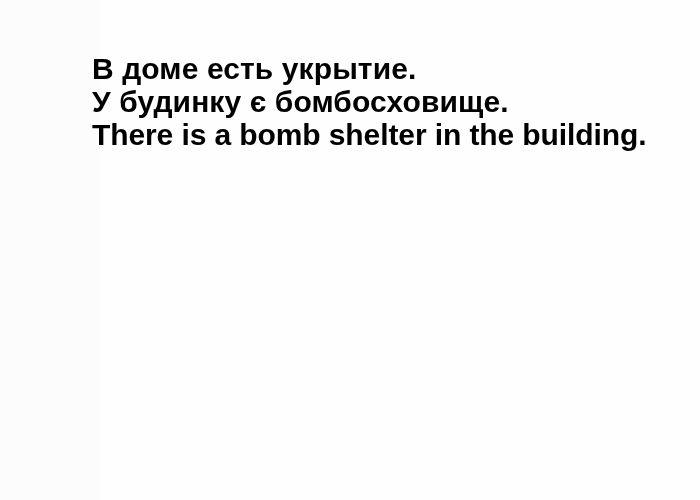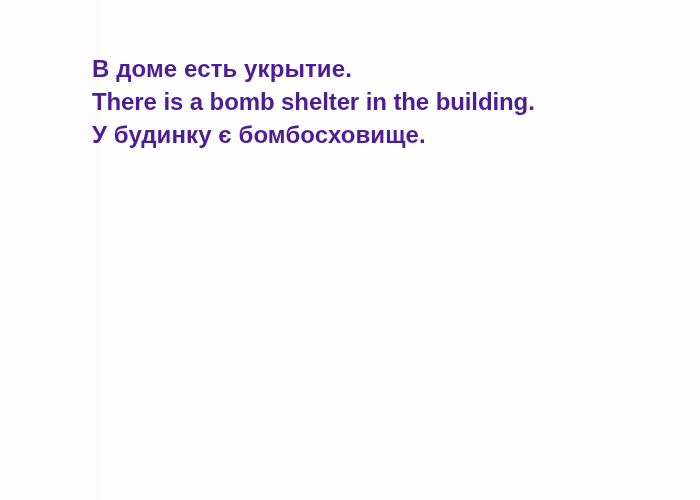--- a/index.html
+++ b/index.html
@@ -46,23 +46,23 @@
     position: absolute;
     left: 92px;
     top: 52px;
     width: 580px;
   }
 
   .notice-line {
     display: block;
     margin: 0;
     padding: 0;
-    color: #4c1d95;
+    color: #000000;
     font-family: "Liberation Sans", "DejaVu Sans", sans-serif;
-    font-size: 24px;
+    font-size: 30px;
     font-weight: bold;
     line-height: 33px;
     letter-spacing: -0.2px;
     white-space: nowrap;
   }
 
   #notice-line-ru {
     letter-spacing: 0.1px;
   }
 
@@ -80,19 +80,19 @@
 <div id="sign-canvas">
 
   <div id="background-panel-left"></div>
 
   <div id="background-panel-main"></div>
 
   <div id="notice-text-block">
 
     <p class="notice-line" id="notice-line-ru">В доме есть укрытие.</p>
 
+    <p class="notice-line" id="notice-line-uk">У будинку є бомбосховище.</p>
+
     <p class="notice-line" id="notice-line-en">There is a bomb shelter in the building.</p>
-
-    <p class="notice-line" id="notice-line-uk">У будинку є бомбосховище.</p>
 
   </div>
 
 </div>
 
 </body></html>

